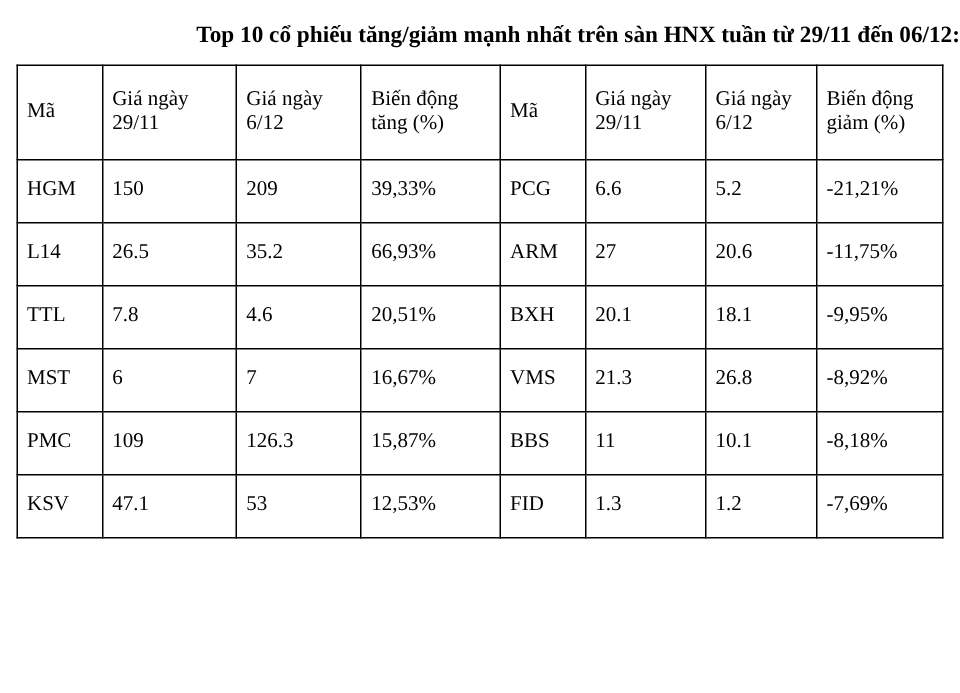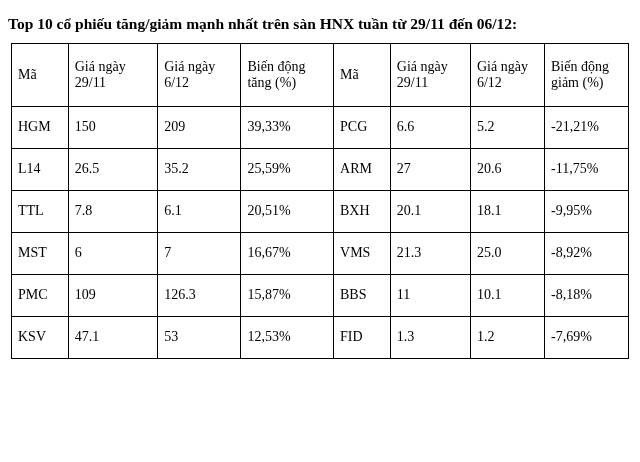--- a/index.html
+++ b/index.html
@@ -14,21 +14,21 @@
     color: #000000;
     overflow: hidden;
   }
   .page {
     width: 640px;
     height: 462px;
     box-sizing: border-box;
     position: relative;
   }
   .title {
-    text-align: left;
+    text-align: right;
     font-family: "Liberation Serif", serif;
     font-size: 15.5px;
     font-weight: bold;
     color: #000000;
     padding: 14px 0 10px 8px;
     line-height: 1.25;
   }
   table.data {
     border-collapse: collapse;
     width: 618px;
@@ -102,44 +102,44 @@
         <td>39,33%</td>
         <td>PCG</td>
         <td>6.6</td>
         <td>5.2</td>
         <td>-21,21%</td>
       </tr>
       <tr>
         <td>L14</td>
         <td>26.5</td>
         <td>35.2</td>
-        <td>25,59%</td>
+        <td>66,93%</td>
         <td>ARM</td>
         <td>27</td>
         <td>20.6</td>
         <td>-11,75%</td>
       </tr>
       <tr>
         <td>TTL</td>
         <td>7.8</td>
-        <td>6.1</td>
+        <td>4.6</td>
         <td>20,51%</td>
         <td>BXH</td>
         <td>20.1</td>
         <td>18.1</td>
         <td>-9,95%</td>
       </tr>
       <tr>
         <td>MST</td>
         <td>6</td>
         <td>7</td>
         <td>16,67%</td>
         <td>VMS</td>
         <td>21.3</td>
-        <td>25.0</td>
+        <td>26.8</td>
         <td>-8,92%</td>
       </tr>
       <tr>
         <td>PMC</td>
         <td>109</td>
         <td>126.3</td>
         <td>15,87%</td>
         <td>BBS</td>
         <td>11</td>
         <td>10.1</td>

